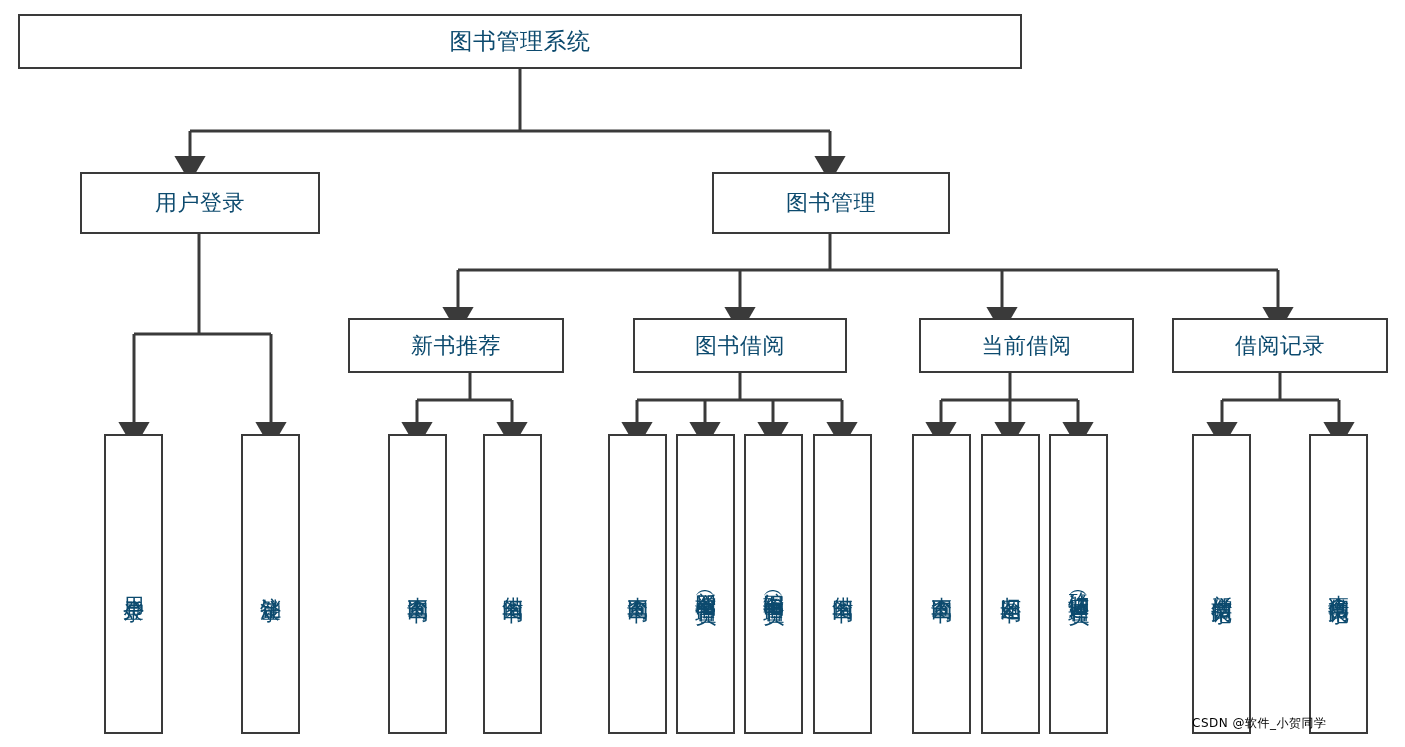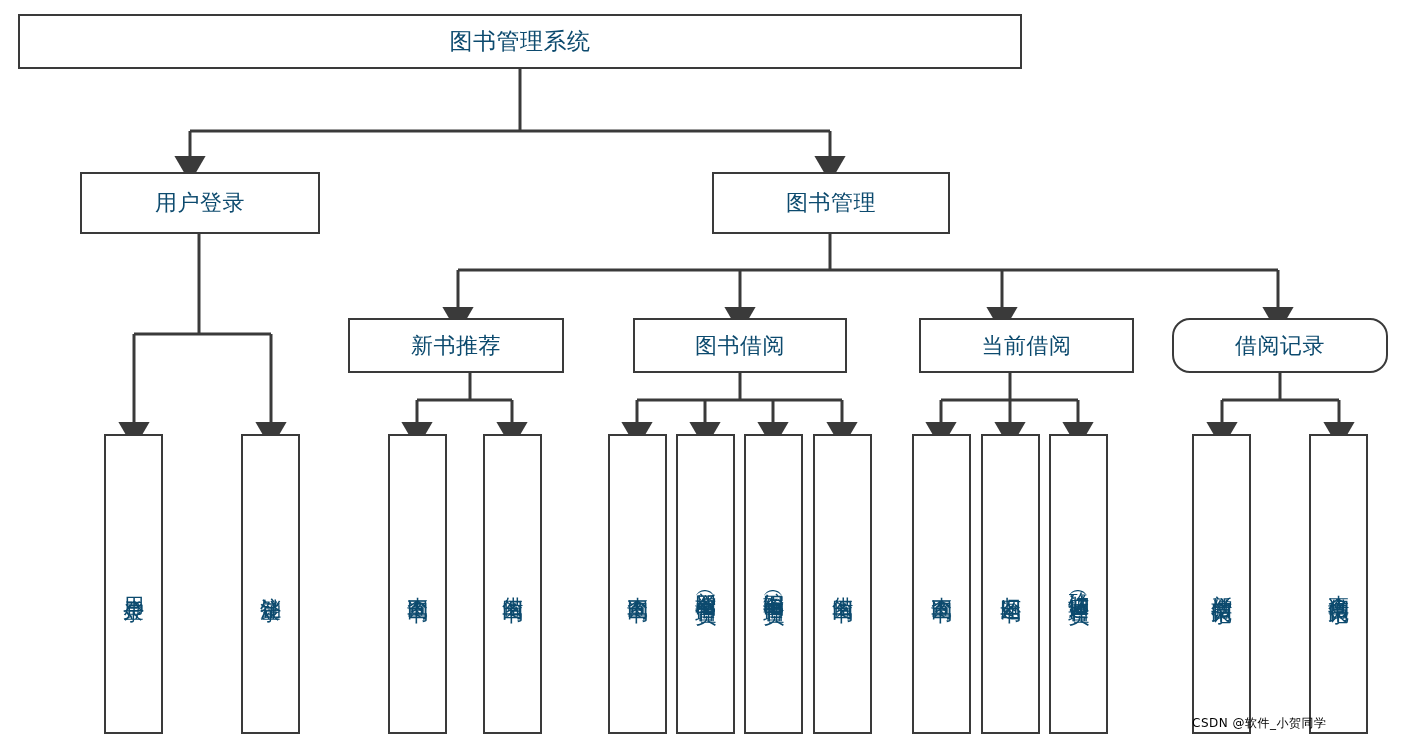--- a/index.html
+++ b/index.html
@@ -145,21 +145,21 @@
   </div>
 
   <div class="node horiz" style="left:633px; top:318px; width:214px; height:55px;">
     <span class="label">图书借阅</span>
   </div>
 
   <div class="node horiz" style="left:903px; top:318px; width:215px; height:55px;margin-left:16px;">
     <span class="label">当前借阅</span>
   </div>
 
-  <div class="node horiz" style="left:1172px; top:318px; width:216px; height:55px;border-radius:18px;">
+  <div class="node horiz" style="left:1172px; top:318px; width:216px; height:55px;">
     <span class="label">借阅记录</span>
   </div>
 
   <div class="node vert" style="left:104px; top:434px; width:59px; height:300px;">
     <span class="label">用户登录</span>
   </div>
 
   <div class="node vert" style="left:241px; top:434px; width:59px; height:300px;">
     <span class="label">注销登录</span>
   </div>

